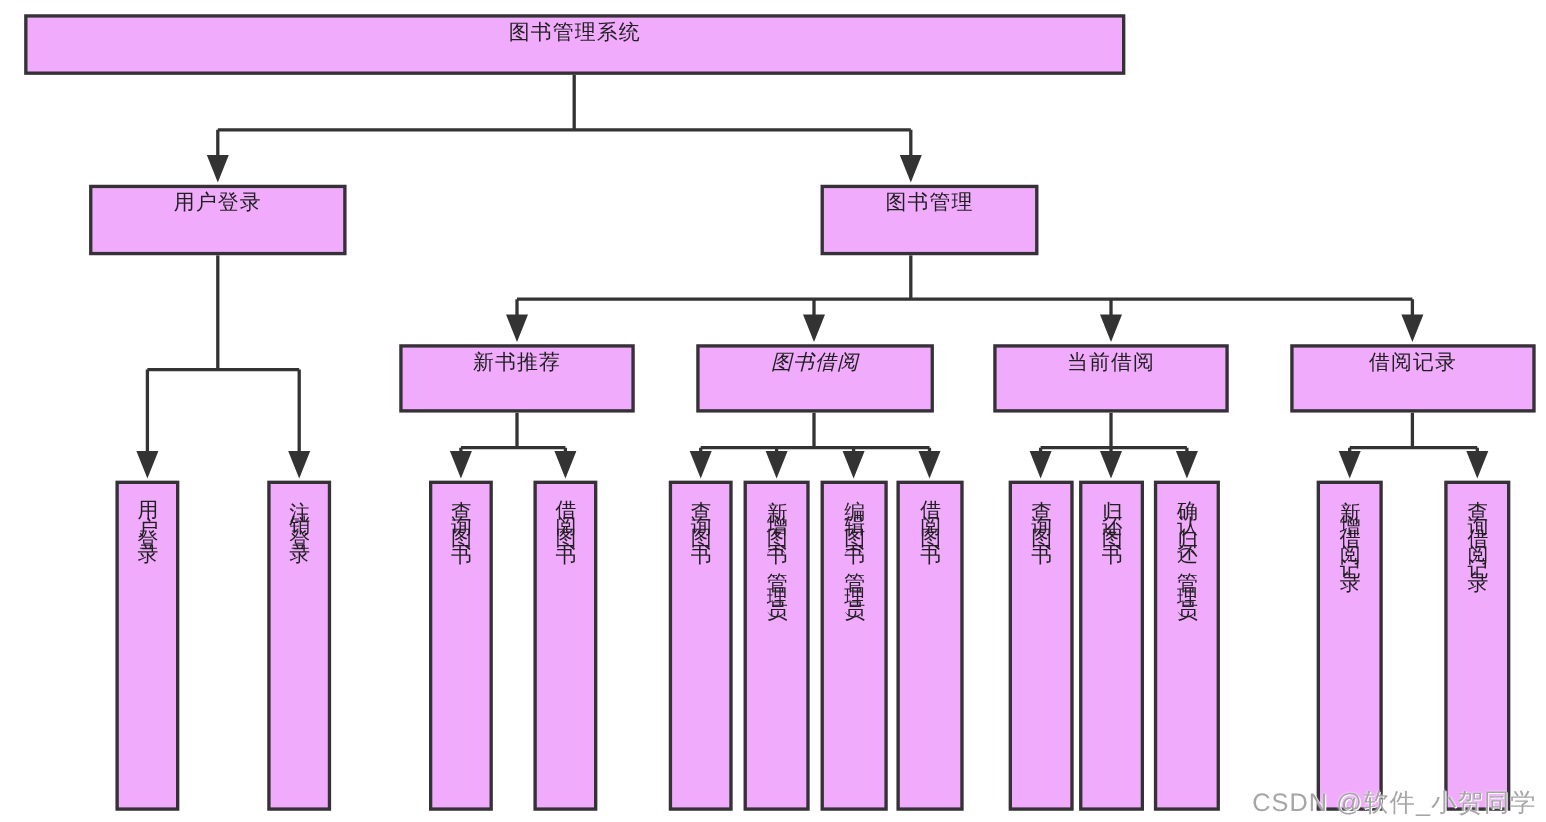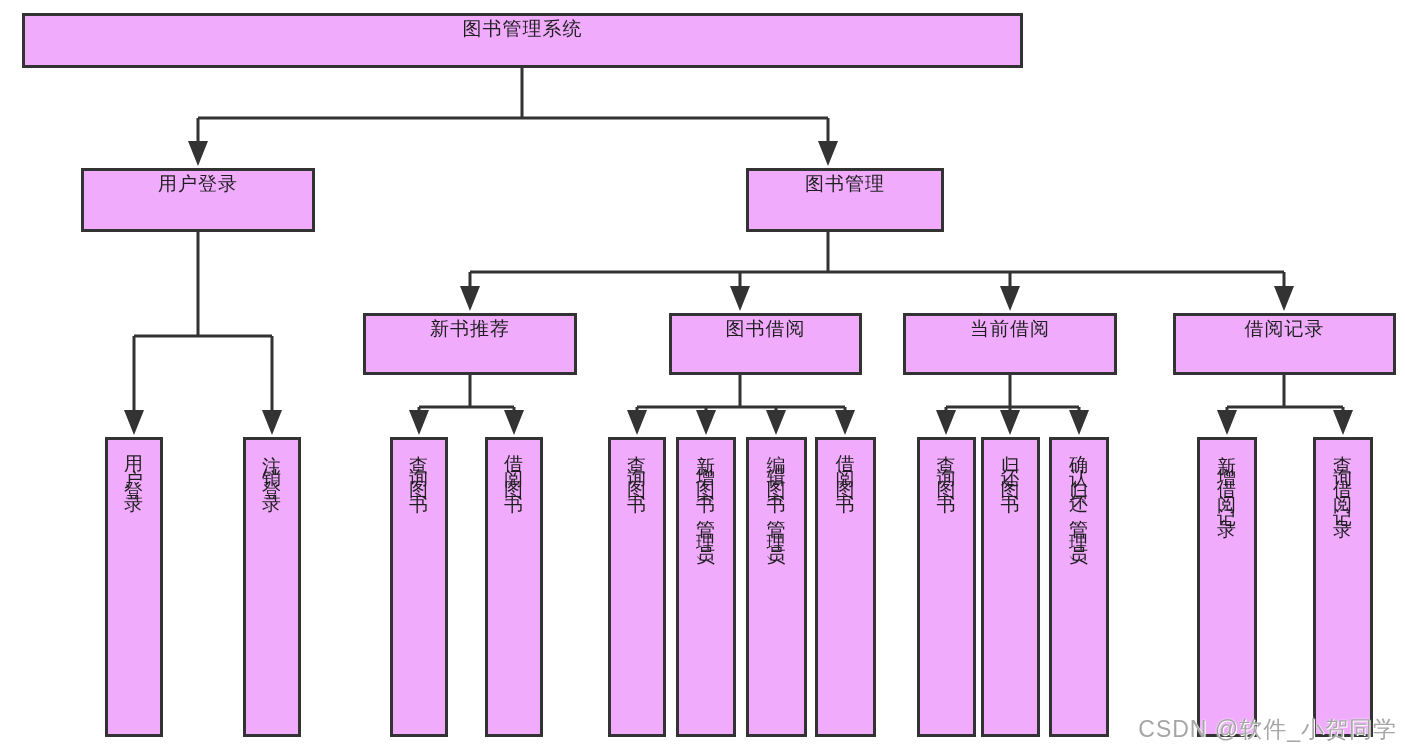--- a/index.html
+++ b/index.html
@@ -89,21 +89,21 @@
   <div class="box hbox" style="left:81px; top:168px; width:234px; height:64px;">
     <span>用户登录</span>
   </div>
   <div class="box hbox" style="left:746px; top:168px; width:198px; height:64px;">
     <span>图书管理</span>
   </div>
 
   <div class="box hbox" style="left:363px; top:313px; width:214px; height:62px;">
     <span>新书推荐</span>
   </div>
-  <div class="box hbox" style="left:669px; top:313px; width:193px; height:62px;">
+  <div class="box hbox" style="left:633px; top:313px; width:216px; height:62px;font-style:italic;">
     <span>图书借阅</span>
   </div>
   <div class="box hbox" style="left:1173px; top:313px; width:223px; height:62px;">
     <span>借阅记录</span>
   </div>
   <div class="box hbox" style="left:903px; top:313px; width:214px; height:62px;">
     <span>当前借阅</span>
   </div>
 
   <div class="box vbox" style="left:105px; width:58px;">

